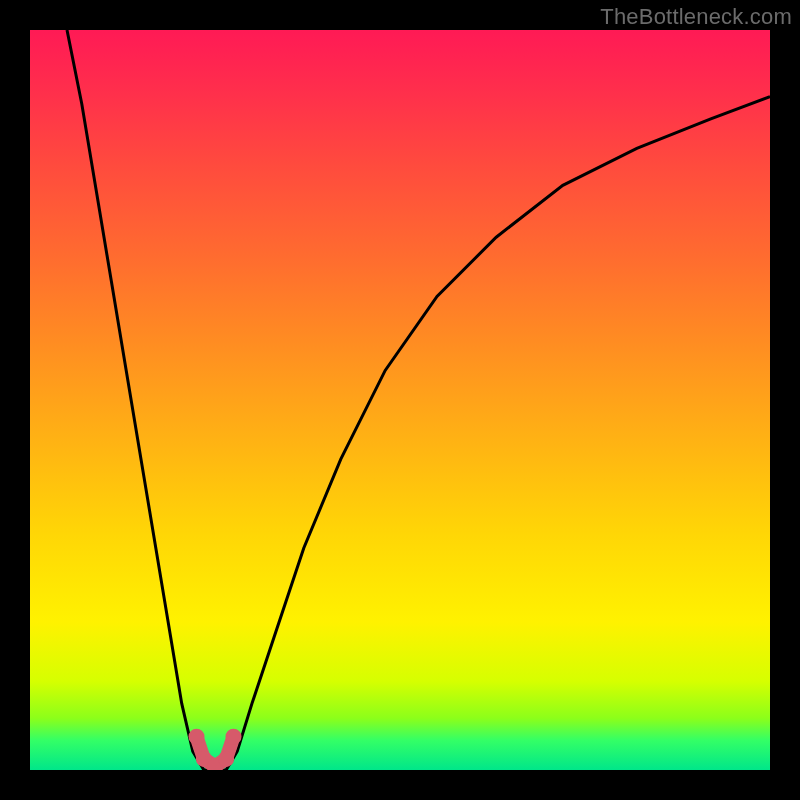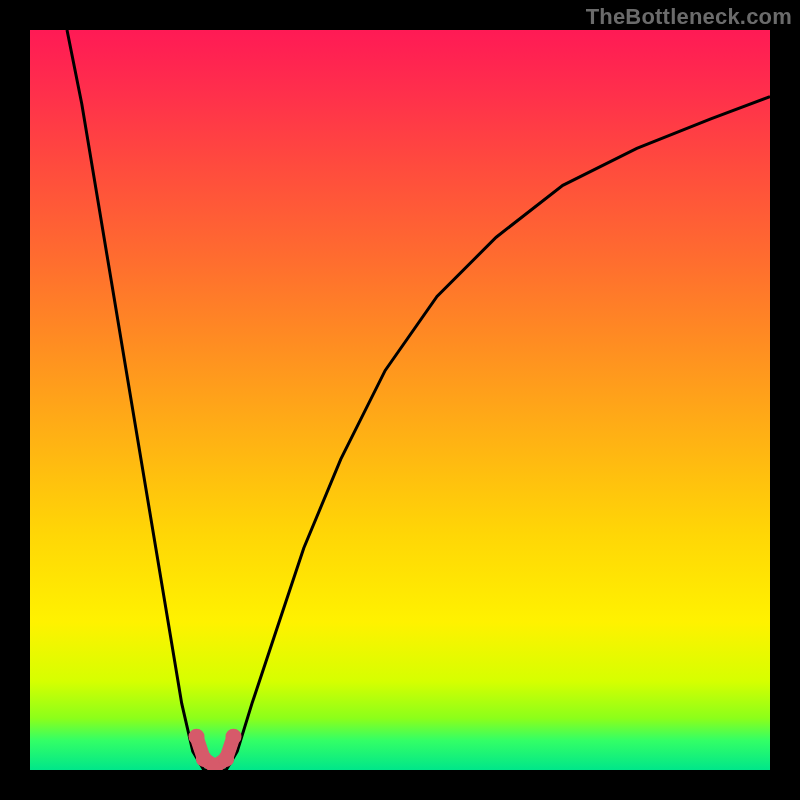--- a/index.html
+++ b/index.html
@@ -48,21 +48,21 @@
       #33ff66 96%,
       #00e68a 100%
     );
   }
   .watermark {
     position: absolute;
     top: 4px;
     right: 8px;
     color: #6b6b6b;
     font-size: 22px;
-    font-weight: 700;
+    font-weight: 400;
     letter-spacing: 0.2px;
     user-select: none;
   }
   svg.curves {
     position: absolute;
     left: 0;
     top: 0;
     width: 100%;
     height: 100%;
   }

